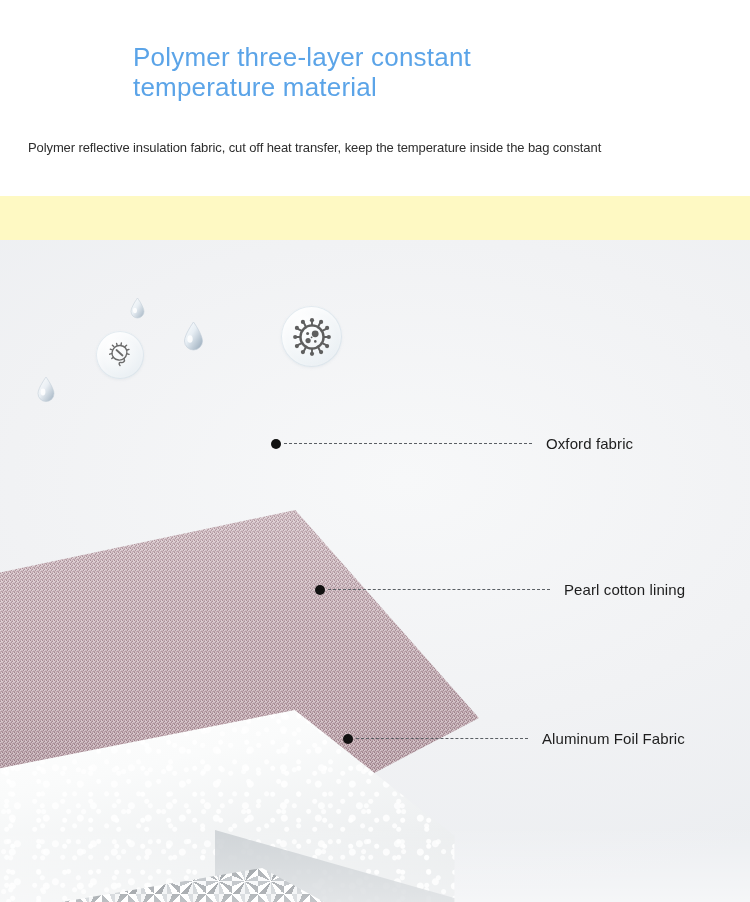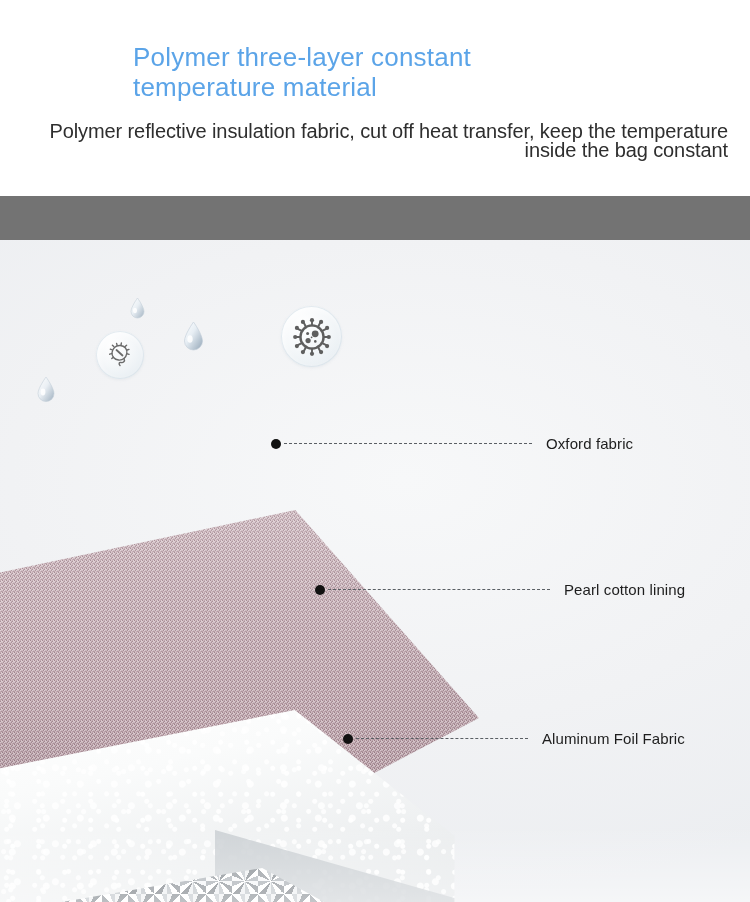--- a/index.html
+++ b/index.html
@@ -5,21 +5,21 @@
   * { margin:0; padding:0; box-sizing:border-box; }
   html, body {
     width:750px; height:902px;
     background:#ffffff;
     font-family:"Liberation Sans", sans-serif;
     overflow:hidden;
   }
   .page {
     position:relative;
     width:750px; height:902px;
-    background:#737373;
+    background:#fef9c3;
     overflow:hidden;
   }
 
   
   .header {
     position:absolute; left:0; top:0;
     width:750px; height:196px;
     background:#ffffff;
   }
   .title {
@@ -27,27 +27,26 @@
     left:133px; top:42px;
     width:470px;
     font-size:26px;
     line-height:30px;
     font-weight:400;
     color:#5ba4e8;
     letter-spacing:0.2px;
   }
   .subtitle {
     position:absolute;
-    left:28px; top:122px;
+    left:28px; top:138px;
     width:700px;
-    font-size:20px;
+    font-size:13px;
     line-height:19px;
     color:#2e2e2e;
     letter-spacing:-0.1px;
-    text-align:right;
   }
 
   
   .stage {
     position:absolute; left:0; top:196px;
     width:750px; height:706px;
     background:
       radial-gradient(ellipse 680px 420px at 54% 34%, #f7f8f9 0%, #f1f2f4 58%, #eceef1 100%);
     overflow:hidden;
     margin-top:44px;

